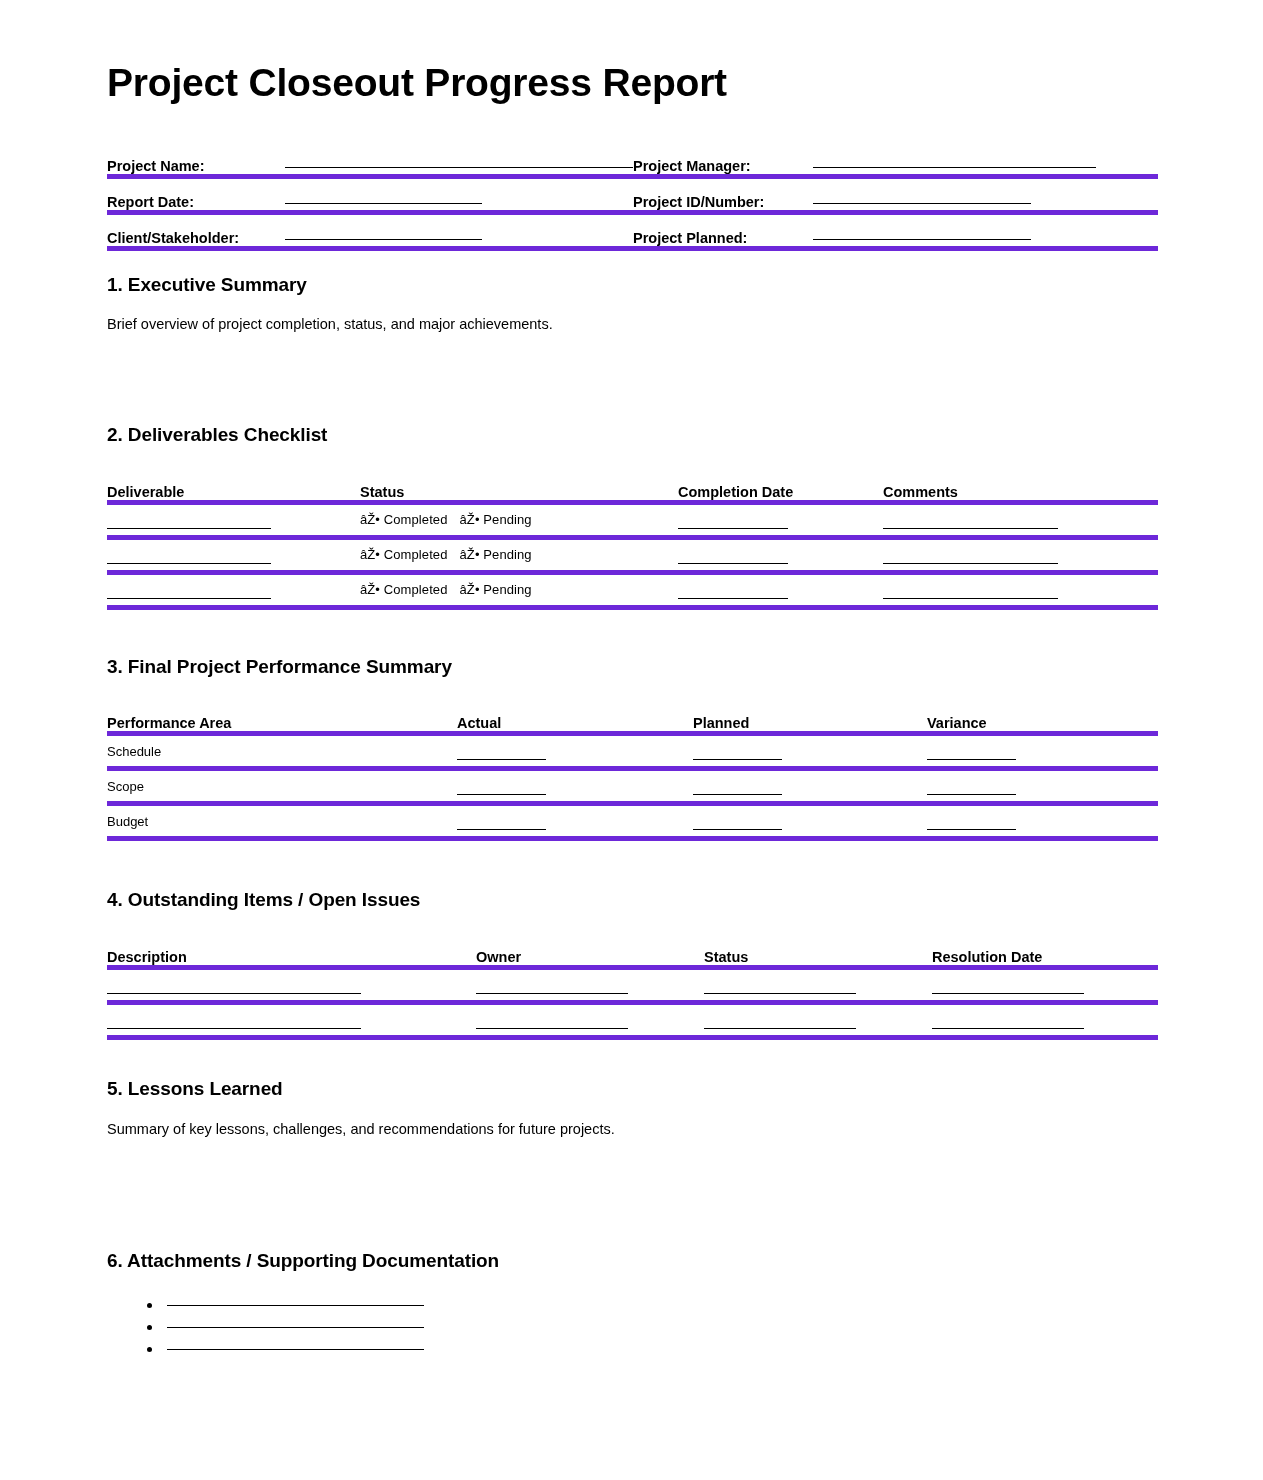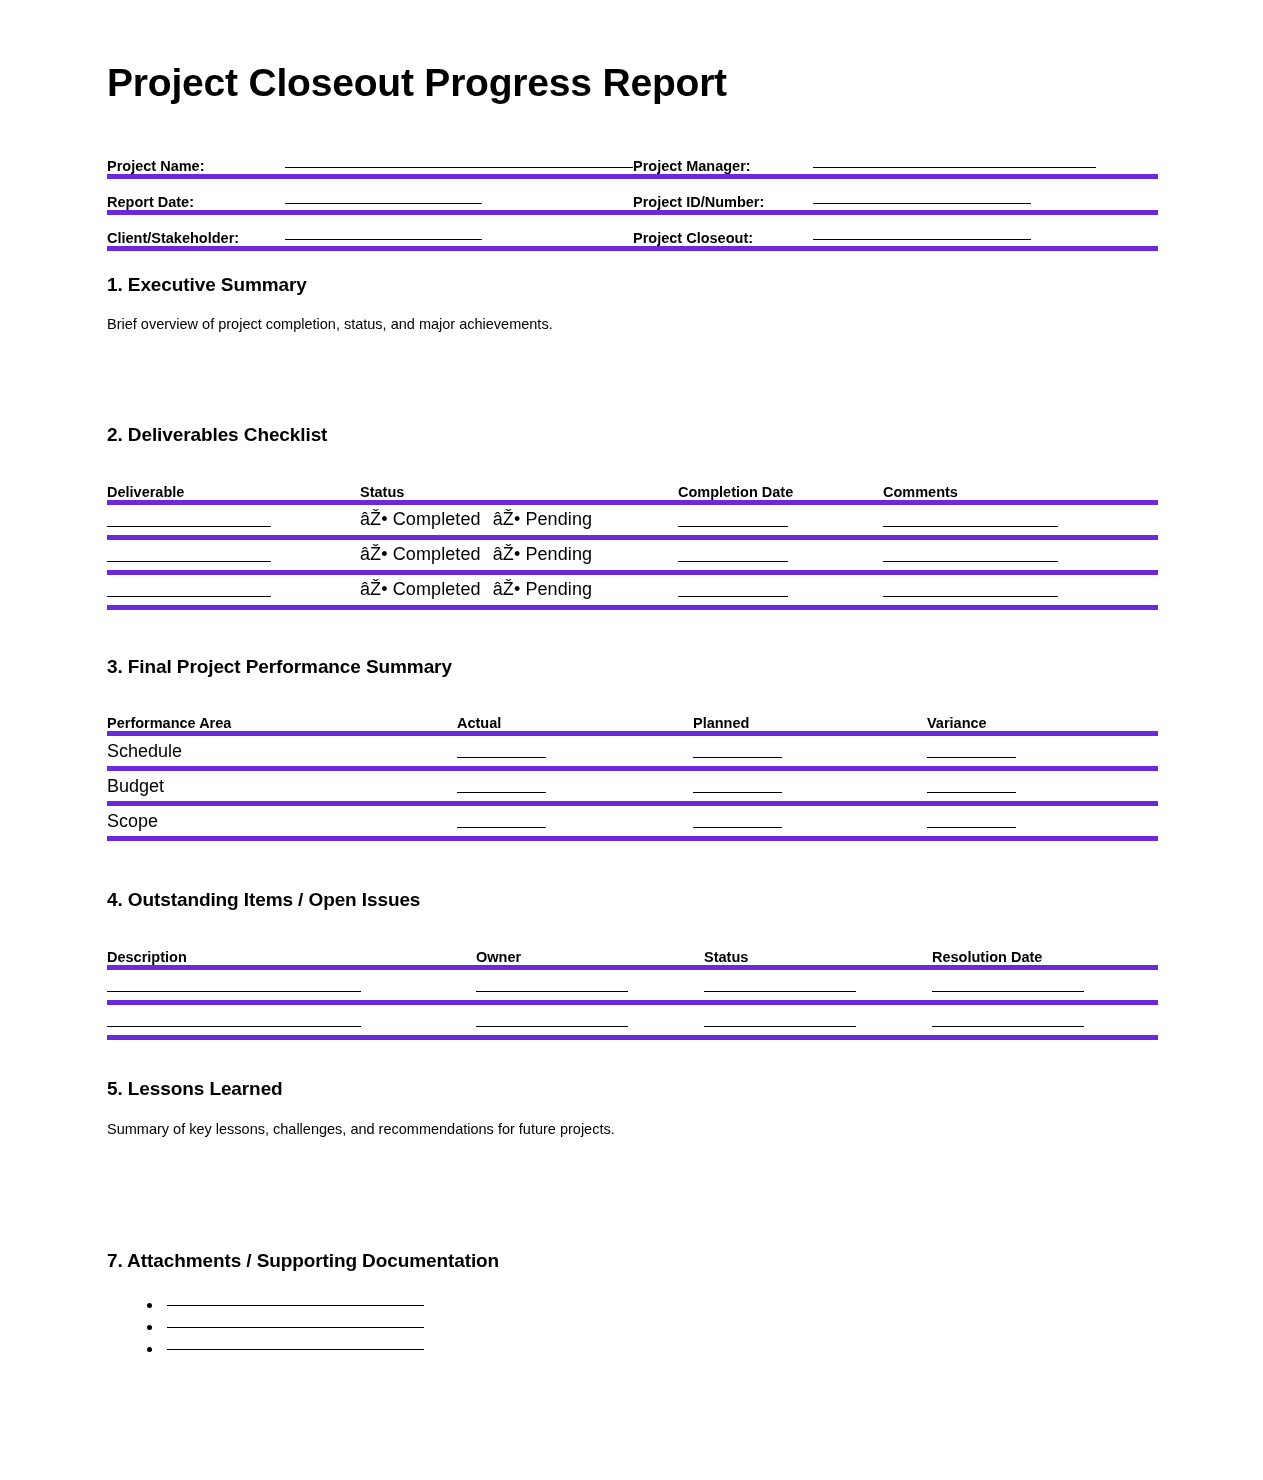--- a/index.html
+++ b/index.html
@@ -101,21 +101,21 @@
   
   .data-table { margin-top: 26px; }
   .data-table th {
     font-size: 14.5px;
     font-weight: bold;
     height: 30px;
     padding-bottom: 6px;
     margin-left: 24px;
   }
   .data-table td {
-    font-size: 18px;
+    font-size: 13px;
     height: 35px;
     padding-bottom: 5px;
   }
   .data-table td.rowcell-text {
     vertical-align: middle;
     padding-bottom: 0;
   }
 
   
   .d-c1 { width: 253px; }
@@ -188,21 +188,21 @@
       </tr>
       <tr>
         <td class="info-label">Report Date:</td>
         <td class="info-line"><span class="rule" style="width:197px"></span></td>
         <td class="info-label">Project ID/Number:</td>
         <td class="info-line"><span class="rule" style="width:218px"></span></td>
       </tr>
       <tr>
         <td class="info-label">Client/Stakeholder:</td>
         <td class="info-line"><span class="rule" style="width:197px"></span></td>
-        <td class="info-label">Project Closeout:</td>
+        <td class="info-label">Project Planned:</td>
         <td class="info-line"><span class="rule" style="width:218px"></span></td>
       </tr>
     </tbody>
   </table>
 
   <div class="sec1-wrap">
     <h2 class="section">1. Executive Summary</h2>
     <p class="section-note sec1-note">Brief overview of project completion, status, and major achievements.</p>
   </div>
 
@@ -270,27 +270,27 @@
         </tr>
       </thead>
       <tbody>
         <tr>
           <td class="rowcell-text">Schedule</td>
           <td><span class="rule" style="width:89px"></span></td>
           <td><span class="rule" style="width:89px"></span></td>
           <td><span class="rule" style="width:89px"></span></td>
         </tr>
         <tr>
+          <td class="rowcell-text">Scope</td>
+          <td><span class="rule" style="width:89px"></span></td>
+          <td><span class="rule" style="width:89px"></span></td>
+          <td><span class="rule" style="width:89px"></span></td>
+        </tr>
+        <tr>
           <td class="rowcell-text">Budget</td>
-          <td><span class="rule" style="width:89px"></span></td>
-          <td><span class="rule" style="width:89px"></span></td>
-          <td><span class="rule" style="width:89px"></span></td>
-        </tr>
-        <tr>
-          <td class="rowcell-text">Scope</td>
           <td><span class="rule" style="width:89px"></span></td>
           <td><span class="rule" style="width:89px"></span></td>
           <td><span class="rule" style="width:89px"></span></td>
         </tr>
       </tbody>
     </table>
   </div>
 
   <div class="sec4-wrap">
     <h2 class="section">4. Outstanding Items / Open Issues</h2>
@@ -325,21 +325,21 @@
       </tbody>
     </table>
   </div>
 
   <div class="sec5-wrap">
     <h2 class="section">5. Lessons Learned</h2>
     <p class="section-note sec5-note">Summary of key lessons, challenges, and recommendations for future projects.</p>
   </div>
 
   <div class="sec6-wrap">
-    <h2 class="section">7. Attachments / Supporting Documentation</h2>
+    <h2 class="section">6. Attachments / Supporting Documentation</h2>
     <ul class="attach-list">
       <li><span class="rule" style="width:257px"></span></li>
       <li><span class="rule" style="width:257px"></span></li>
       <li><span class="rule" style="width:257px"></span></li>
     </ul>
   </div>
 
 </div>
 
 </body></html>

